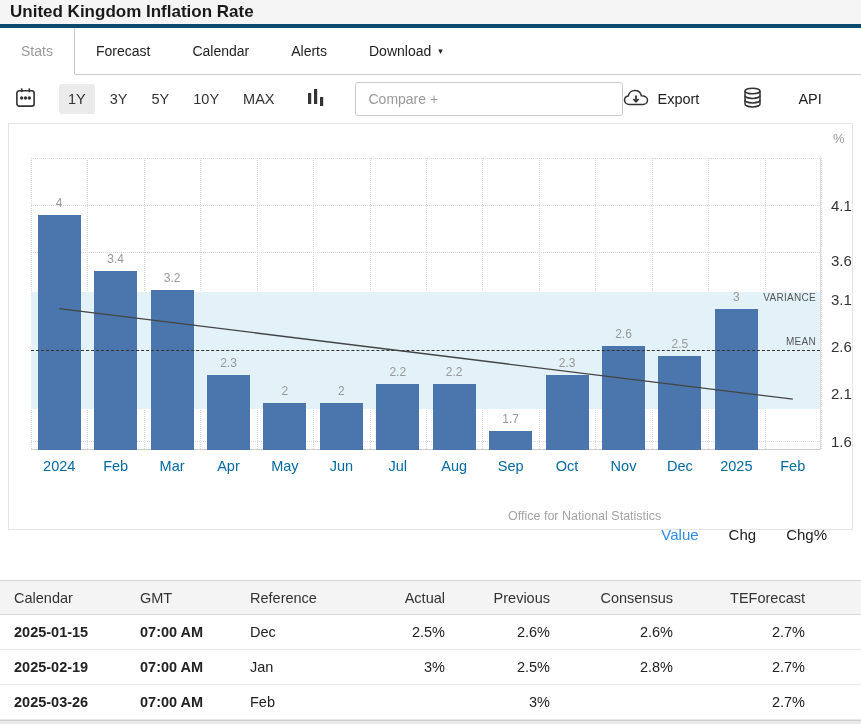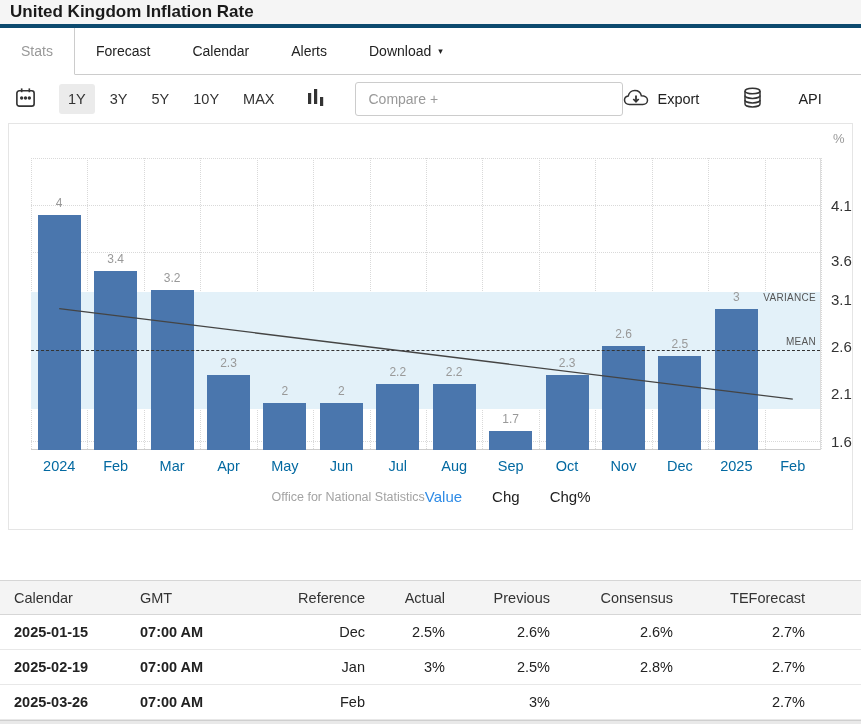--- a/index.html
+++ b/index.html
@@ -47,33 +47,33 @@
   .band { position:absolute; left:0; right:0; background:#e3f1f9; }
   .bar { position:absolute; background:#4a76ad; }
   .bar-label { position:absolute; font-size:12px; color:#999; text-align:center; transform:translateX(-50%); }
   .mean-line { position:absolute; left:0; right:0; height:0; border-top:1.5px dashed #333; }
   .plot-note { position:absolute; right:4px; font-size:10px; color:#555; letter-spacing:.3px; }
   .trend-svg { position:absolute; left:0; top:0; width:100%; height:100%; overflow:visible; }
   .ylab { position:absolute; font-size:15px; color:#333; }
   .yunit { position:absolute; font-size:13px; color:#999; }
   .xlab { position:absolute; font-size:14.5px; color:#0369a1; text-align:center; }
   .chart-footer { position:absolute; left:26px; right:25px; top:364px; display:flex;
-    align-items:center; justify-content:center; }
+    align-items:center; justify-content:flex-end; }
   .source { font-size:12.5px; color:#a3a3a3; }
-  .legend-links { display:flex; gap:30px; }
+  .legend-links { display:flex; gap:30px;margin-top:38px; }
   .legend-link { background:none; border:none; cursor:pointer; font-size:15px; color:#222;
     font-family:"Liberation Sans",sans-serif; }
   .legend-link.active { color:#2e8be6; }
 
   
   .calendar-table { width:100%; border-collapse:collapse; margin-top:50px; font-size:14.5px; }
   .calendar-table th { background:#f4f4f4; font-weight:normal; color:#333;
     border-top:1px solid #d6d6d6; border-bottom:1px solid #d6d6d6; height:34px; }
   .calendar-table td { height:35px; border-bottom:1px solid #e8e8e8; color:#222; }
-  .al { text-align:left;font-weight:bold; } .ac { text-align:right; } .ar { text-align:right; }
+  .al { text-align:left;font-weight:bold; } .ac { text-align:left; } .ar { text-align:right; }
   .c1 { width:140px; padding-left:14px; } .c2 { width:110px; } .c3 { width:115px; }
   .c4 { width:80px; } .c5 { width:105px; } .c6 { width:123px; } .c7 { padding-right:56px; }
 
   .bottom-strip { height:6px; background:#e9e9e9; border-top:1px solid #cfcfcf; margin-top:0; }
 </style>
 </head>
 <body>
 
 <div class="titlebar">
   <h1>United Kingdom Inflation Rate</h1>

